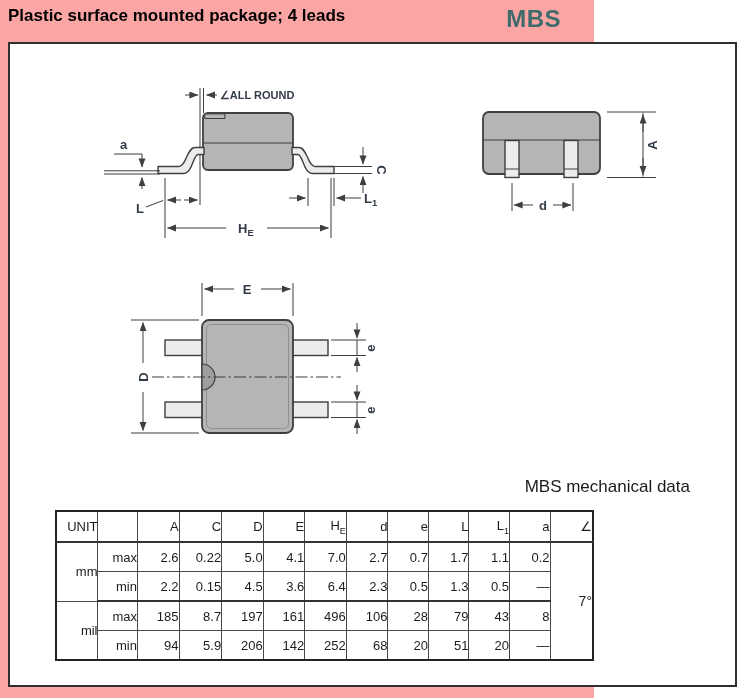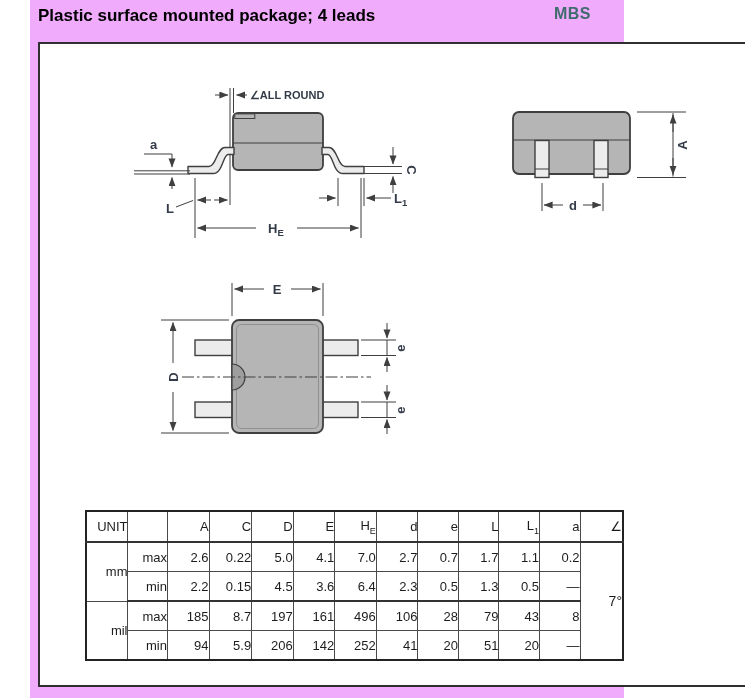--- a/index.html
+++ b/index.html
@@ -1,19 +1,19 @@
 <!DOCTYPE html>
 <html><head>
 <meta charset="utf-8">
 <style>
   html,body{margin:0;padding:0;background:#ffffff;width:745px;height:698px;overflow:hidden;
     font-family:"Liberation Sans", sans-serif;}
-  #page{position:relative;width:594px;height:698px;background:#f0abfc;margin-left:30px;}
+  #page{position:relative;width:594px;height:698px;background:#fca5a5;}
   #doc-title{position:absolute;left:8px;top:6px;font-size:17px;font-weight:bold;color:#000;}
-  #brand{position:absolute;right:33px;top:5px;font-size:16px;font-weight:bold;color:#3e6b6b;letter-spacing:0.5px;}
+  #brand{position:absolute;right:33px;top:5px;font-size:24px;font-weight:bold;color:#3e6b6b;letter-spacing:0.5px;}
   #frame{position:absolute;left:8px;top:42px;width:729px;height:645px;border:2px solid #2f2f2f;box-sizing:border-box;background:#fff;}
   #drawing-svg{position:absolute;left:0;top:0;width:745px;height:500px;}
   .dim-label{font-family:"Liberation Sans",sans-serif;font-size:13px;font-weight:bold;fill:#333b48;}
   .dim-sub{font-size:9.5px;}
   .small-label{font-family:"Liberation Sans",sans-serif;font-size:11px;font-weight:bold;fill:#333b48;}
   #table-title{position:absolute;left:385px;top:477px;width:305px;text-align:right;
     font-size:17px;color:#1b1b1b;}
   #mech-table{position:absolute;left:55px;top:510px;border-collapse:collapse;table-layout:fixed;
     font-size:13px;color:#1c1c1c;}
   #mech-table td,#mech-table th{border:1px solid #4a4a4a;text-align:right;vertical-align:middle;
@@ -151,20 +151,21 @@
       <line x1="357" y1="385" x2="357" y2="400" marker-end="url(#arr)"></line>
       <line x1="357" y1="434" x2="357" y2="419.5" marker-end="url(#arr)"></line>
     </g>
 
     <text class="dim-label" x="247" y="293.5" text-anchor="middle">E</text>
     <text class="dim-label" x="143" y="381.5" text-anchor="middle" transform="rotate(-90 143 377)">D</text>
     <text class="dim-label" x="371" y="352" text-anchor="middle" transform="rotate(-90 371 348)">e</text>
     <text class="dim-label" x="371" y="414" text-anchor="middle" transform="rotate(-90 371 410)">e</text>
   </svg>
 
+  <div id="table-title">MBS mechanical data</div>
 
   <table id="mech-table">
     <colgroup>
       <col style="width:46px">
         <col style="width:45px">
       <col style="width:49px">
         <col style="width:49px">
         <col style="width:49px">
         <col style="width:49px">
       <col style="width:49px">
@@ -233,21 +234,21 @@
         <td>43</td>
         <td>8</td>
       </tr>
       <tr>
         <td>min</td>
         <td>94</td>
         <td>5.9</td>
         <td>206</td>
         <td>142</td>
         <td>252</td>
-        <td>41</td>
+        <td>68</td>
         <td>20</td>
         <td>51</td>
         <td>20</td>
         <td>—</td>
       </tr>
     </tbody>
   </table>
 
 </div>
 

